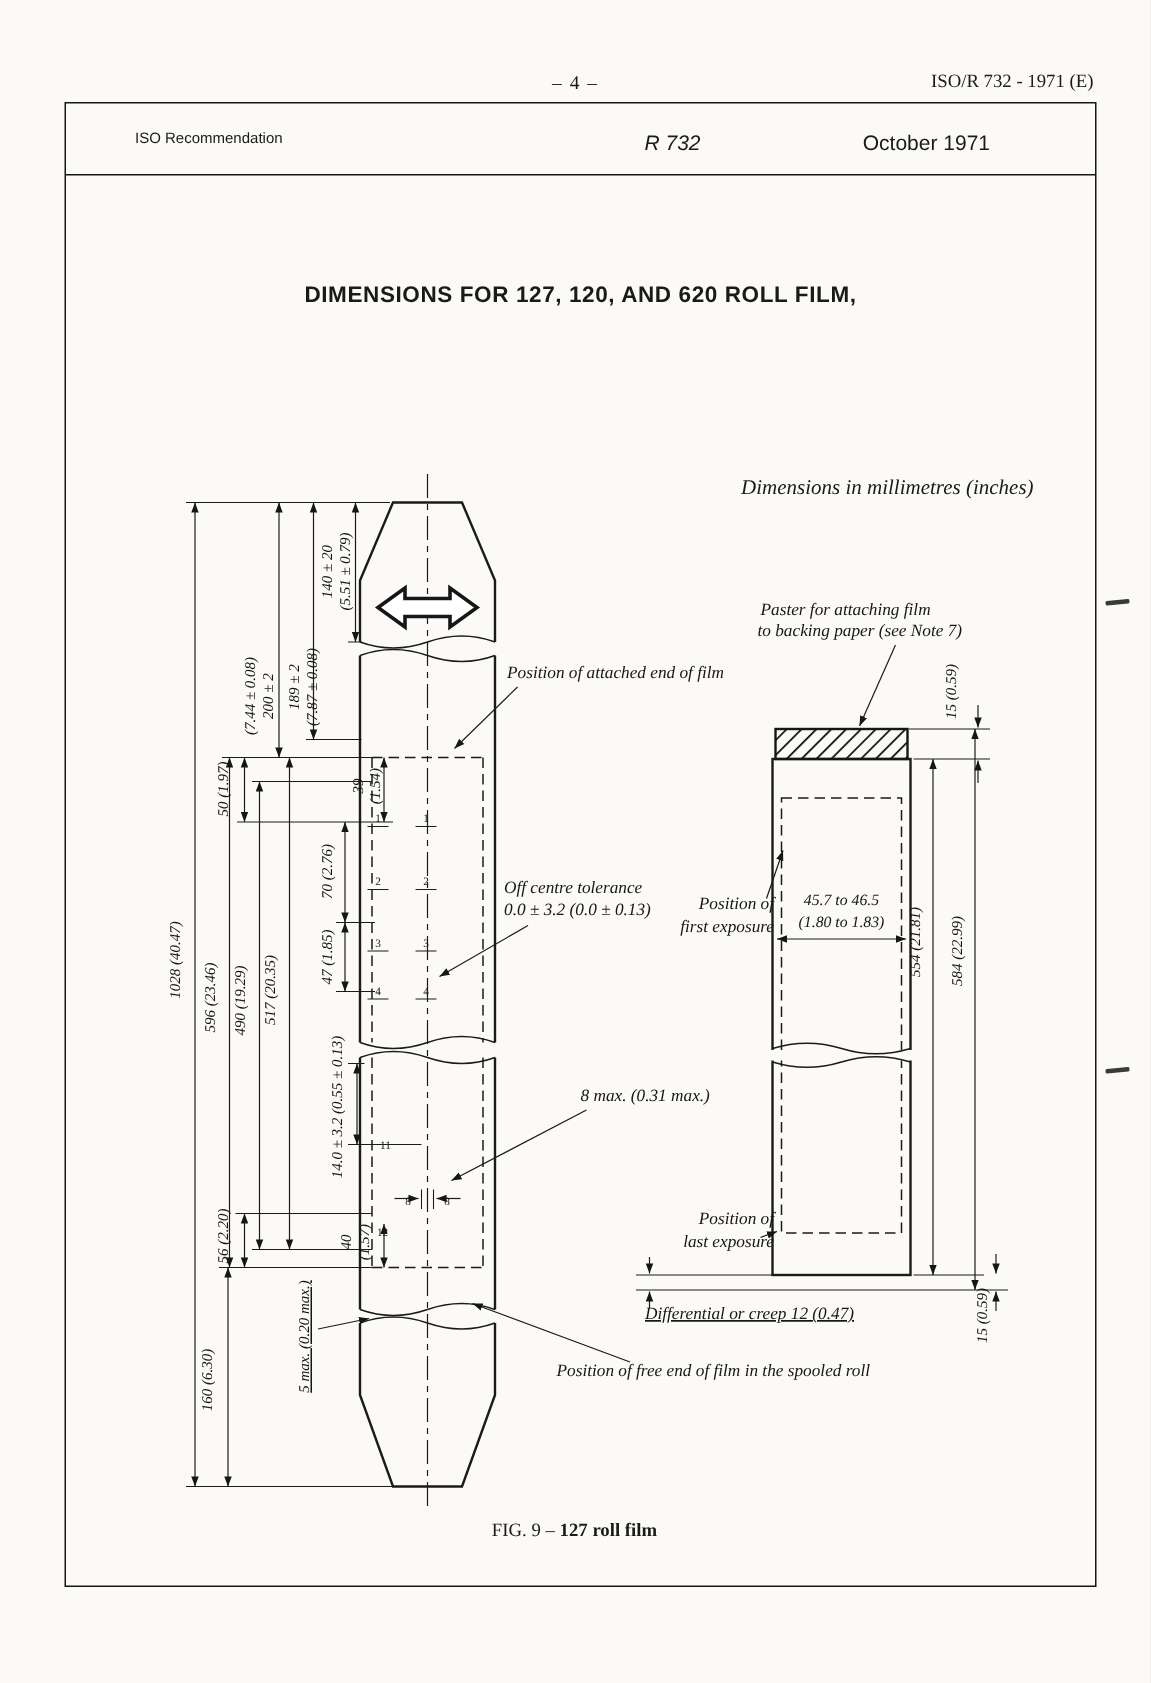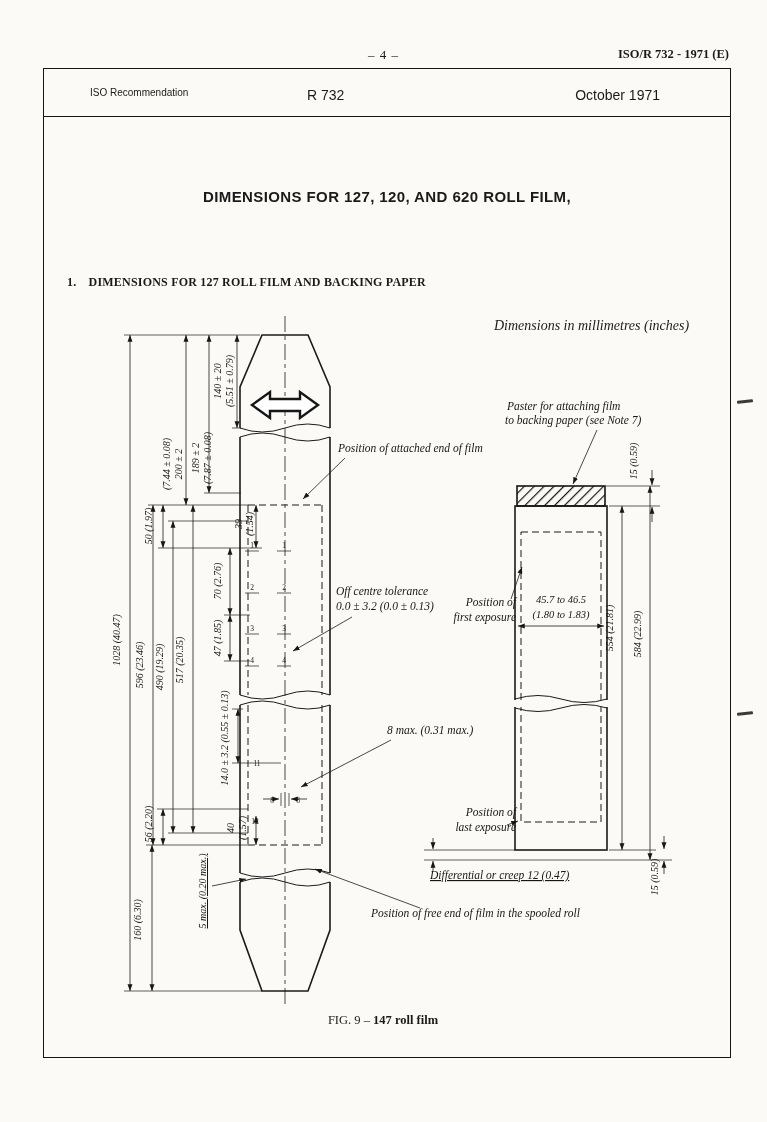--- a/index.html
+++ b/index.html
@@ -4,25 +4,25 @@
 <style>
   html,body{margin:0;padding:0;background:#e8e6e1;}
   .page{
     position:relative;width:767px;height:1122px;margin:0 auto;
     background:#fbfaf7;color:#1a1a1a;overflow:hidden;
     font-family:"Liberation Sans", sans-serif;
   }
   .pageno{position:absolute;top:47px;left:0;right:0;text-align:center;
     font-family:"Liberation Serif", serif;font-size:13px;letter-spacing:1px;}
   .docref{position:absolute;top:47px;right:38px;
-    font-family:"Liberation Serif", serif;font-weight:bold;font-size:12.5px;margin-left:44px;}
+    font-family:"Liberation Serif", serif;font-weight:normal;font-size:12.5px;margin-left:44px;}
   .frame{position:absolute;left:43px;top:68px;width:686px;height:988px;
     border:1.6px solid #161616;}
   .hdr-left{position:absolute;left:46px;top:18px;font-size:10px;}
-  .hdr-center{position:absolute;left:263px;top:18px;width:160px;text-align:left;font-size:14px;}
+  .hdr-center{position:absolute;left:263px;top:18px;width:160px;text-align:right;font-size:14px;font-style:italic;}
   .hdr-right{position:absolute;right:70px;top:18px;font-size:14px;}
   .hdr-rule{position:absolute;left:0;top:47px;width:100%;height:0;border-top:1.4px solid #161616;}
   .title{position:absolute;left:0;top:98px;width:100%;text-align:center;
     font-weight:bold;font-size:15px;letter-spacing:.4px;line-height:30px;margin-top:15px;}
   .sec{position:absolute;left:23px;top:206px;
     font-family:"Liberation Serif", serif;font-weight:bold;font-size:12px;letter-spacing:.2px;}
   .units{position:absolute;left:450px;top:249px;
     font-family:"Liberation Serif", serif;font-style:italic;font-size:14px;}
   .caption{position:absolute;left:253px;top:1013px;width:260px;text-align:center;
     font-family:"Liberation Serif", serif;font-size:12.5px;}
@@ -53,21 +53,20 @@
   <div class="docref">ISO/R 732 - 1971 (E)</div>
 
   <div class="frame">
     <div class="hdr-left">ISO Recommendation</div>
     <div class="hdr-center">R 732</div>
     <div class="hdr-right">October 1971</div>
     <div class="hdr-rule"></div>
     <div class="title">
       <div>DIMENSIONS FOR 127, 120, AND 620 ROLL FILM,</div>
     </div>
-    <div class="sec">1. DIMENSIONS FOR 127 ROLL FILM AND BACKING PAPER</div>
     <div class="units">Dimensions in millimetres (inches)</div>
   </div>
 
   <svg class="fig" viewBox="0 0 767 1122">
     <defs>
       <marker id="ae" orient="auto" markerWidth="9" markerHeight="7" refX="8.4" refY="3.5">
         <path d="M0,0.4 L8.4,3.5 L0,6.6 Z" fill="#161616"></path>
       </marker>
       <marker id="as" orient="auto-start-reverse" markerWidth="9" markerHeight="7" refX="8.4" refY="3.5">
         <path d="M0,0.4 L8.4,3.5 L0,6.6 Z" fill="#161616"></path>
@@ -226,18 +225,18 @@
       <text class="da" text-anchor="end" x="516" y="621">first exposure</text>
 
       <line class="lead" x1="507" y1="825" x2="518" y2="821"></line>
       <text class="da" text-anchor="end" x="516" y="816">Position of</text>
       <text class="da" text-anchor="end" x="516" y="831">last exposure</text>
     </g>
   </svg>
 
   <div class="caption">
     <span>FIG. 9 –</span>
-    <span class="cb">147 roll film</span>
+    <span class="cb">127 roll film</span>
   </div>
 
   <div class="scanmark" style="left:737px;top:400px;transform:rotate(-6deg);"></div>
   <div class="scanmark" style="left:737px;top:712px;transform:rotate(-6deg);"></div>
 </div>
 
 </body></html>

